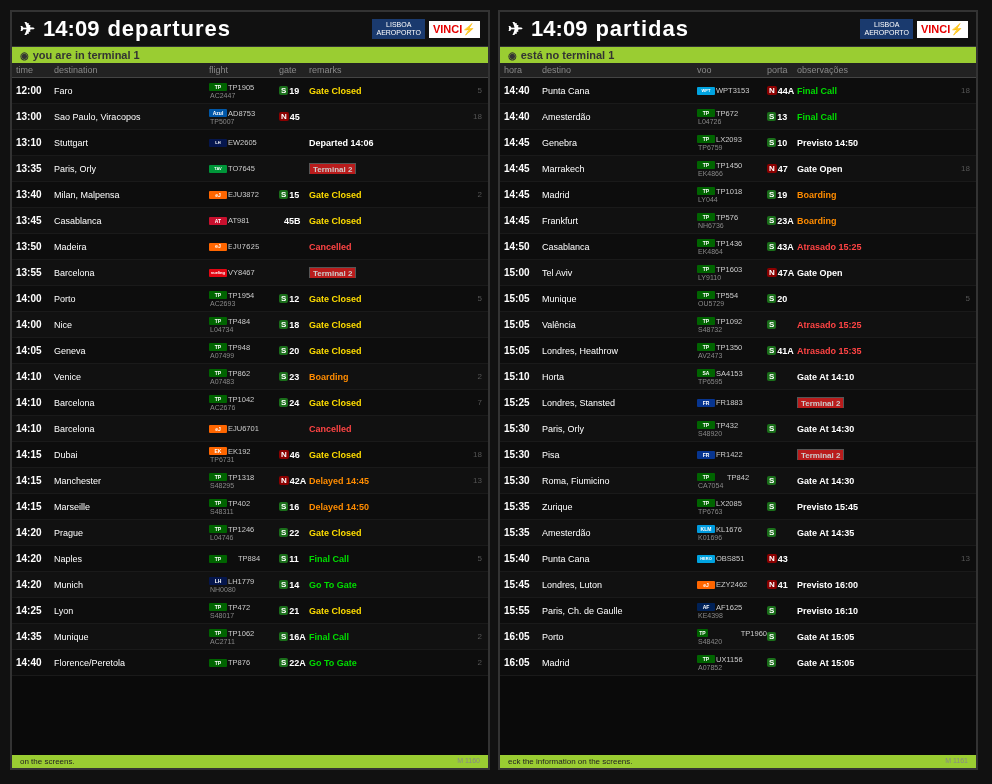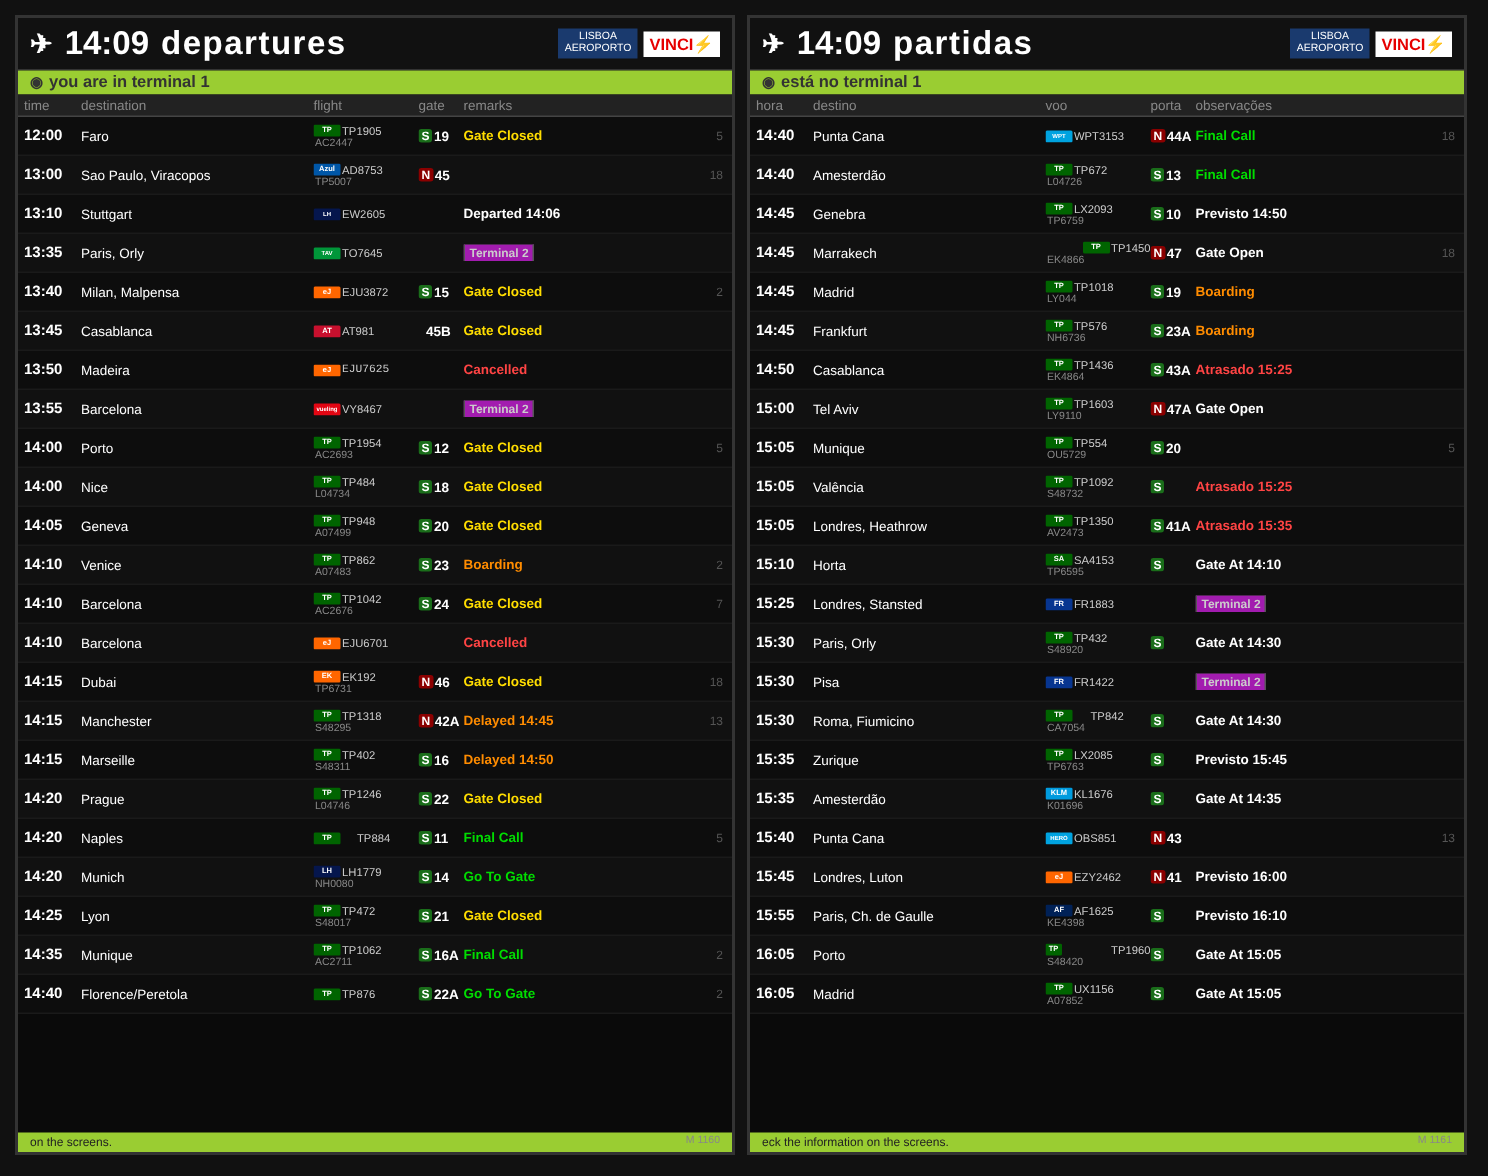--- a/index.html
+++ b/index.html
@@ -176,21 +176,21 @@
     .gate-s { background: #1a6e1a; }
     .gate-n { background: #8b0000; }
     .gate-num { color: white; font-size: 9px; font-weight: bold; }
     .remark { font-size: 9px; font-weight: bold; }
     .remark-yellow { color: #ffdd00; }
     .remark-orange { color: #ff8c00; }
     .remark-red { color: #ff4444; }
     .remark-green { color: #00dd00; }
     .remark-white { color: #ffffff; }
     .remark-terminal {
-      background: #a21caf;
+      background: #b91c1c;
       border: 1px solid #555;
       color: #ccc;
       font-size: 8px;
       padding: 1px 3px;
     }
     .row-num {
       color: #555;
       font-size: 8px;
       text-align: right;
       padding-right: 2px;
@@ -726,21 +726,21 @@
               <span class="gate-num">10</span>
             </div>
           </div>
           <div class="cell"><span class="remark remark-white">Previsto 14:50</span></div>
           <div class="cell row-num"></div>
         </div>
         <div class="flight-row flight-row-dep">
           <div class="cell cell-time">14:45</div>
           <div class="cell cell-dest" style="font-size: 9px;">Marrakech</div>
           <div class="cell">
-            <div style="display:flex;align-items:center;gap:1px;justify-content:flex-end;">
+            <div style="display:flex;align-items:center;gap:1px;">
               <span class="airline-logo tp-logo">TP</span>
               <span style="font-size:7.5px;color:#ccc;">TP1450</span>
             </div>
             <div style="font-size:7px;color:#888;margin-left:1px;">EK4866</div>
           </div>
           <div class="cell">
             <div class="gate-box">
               <span class="gate-letter gate-n">N</span>
               <span class="gate-num">47</span>
             </div>

